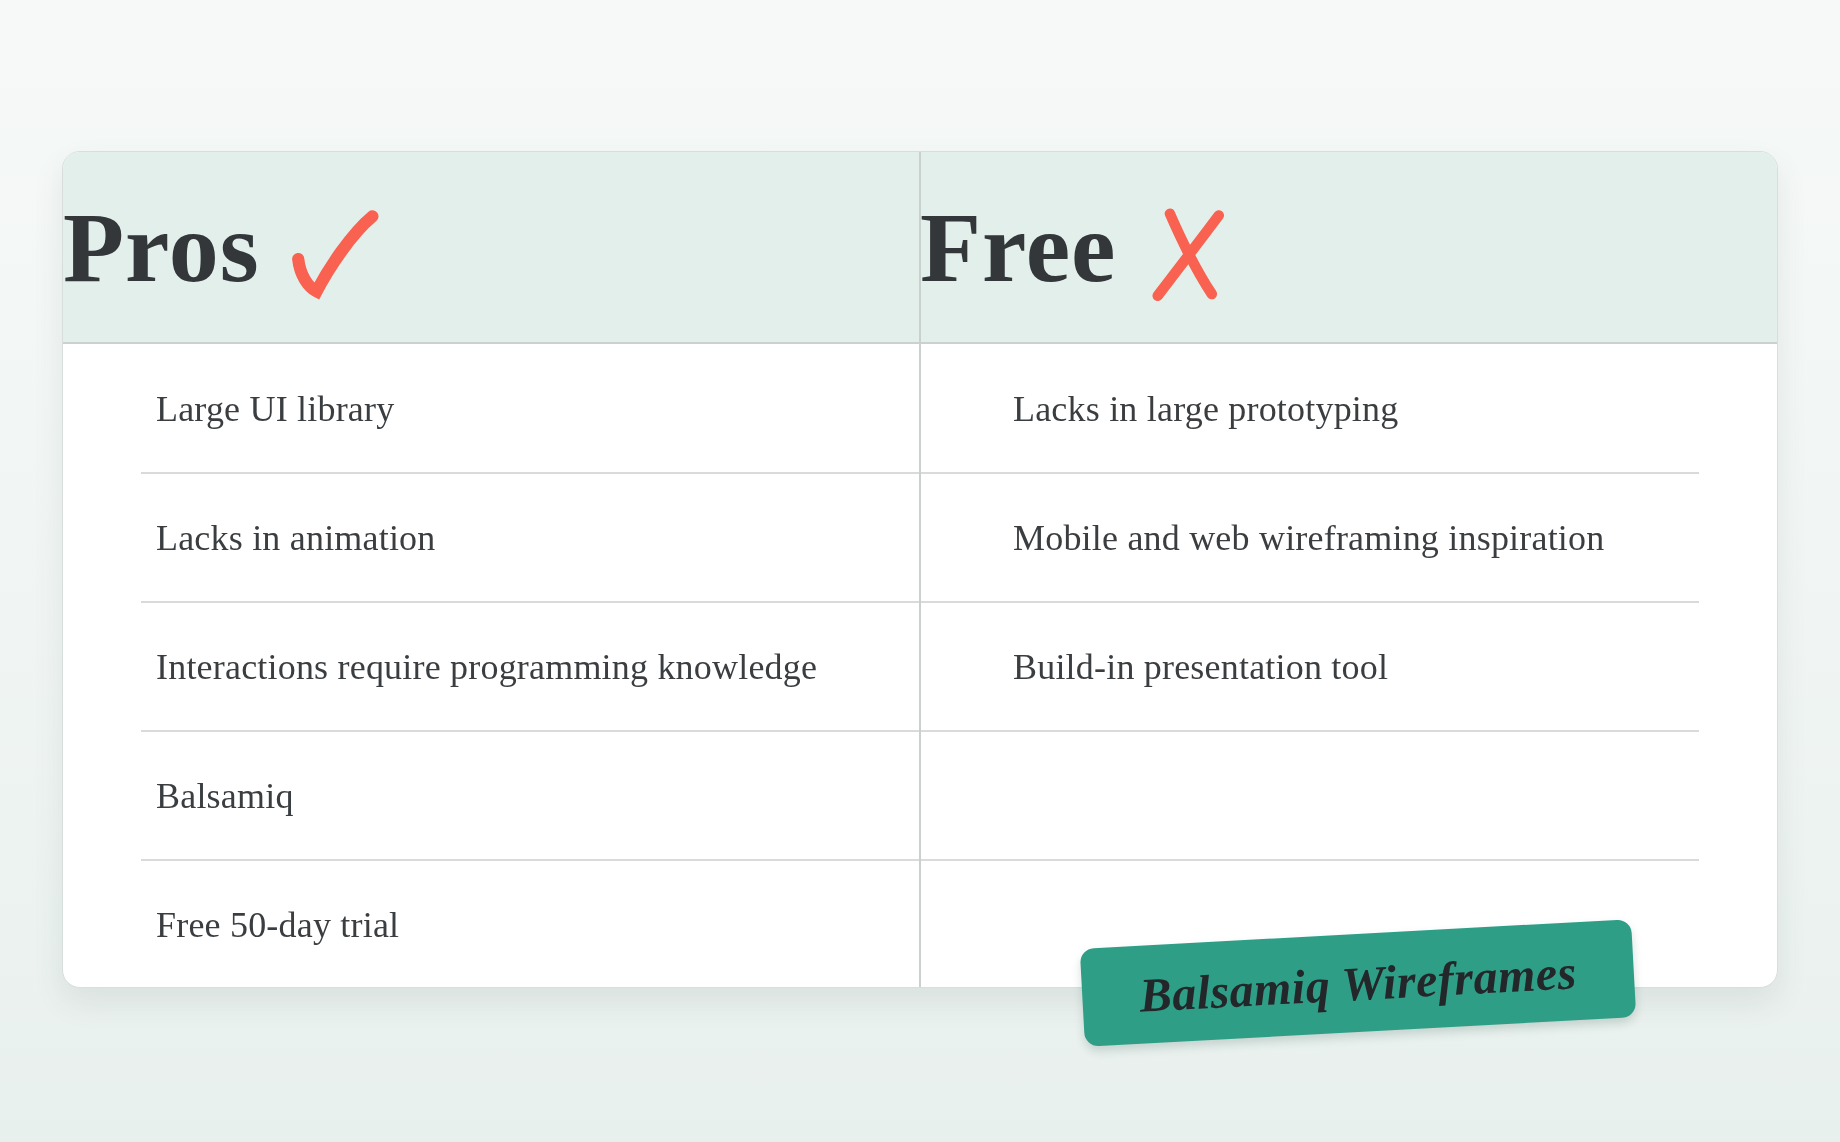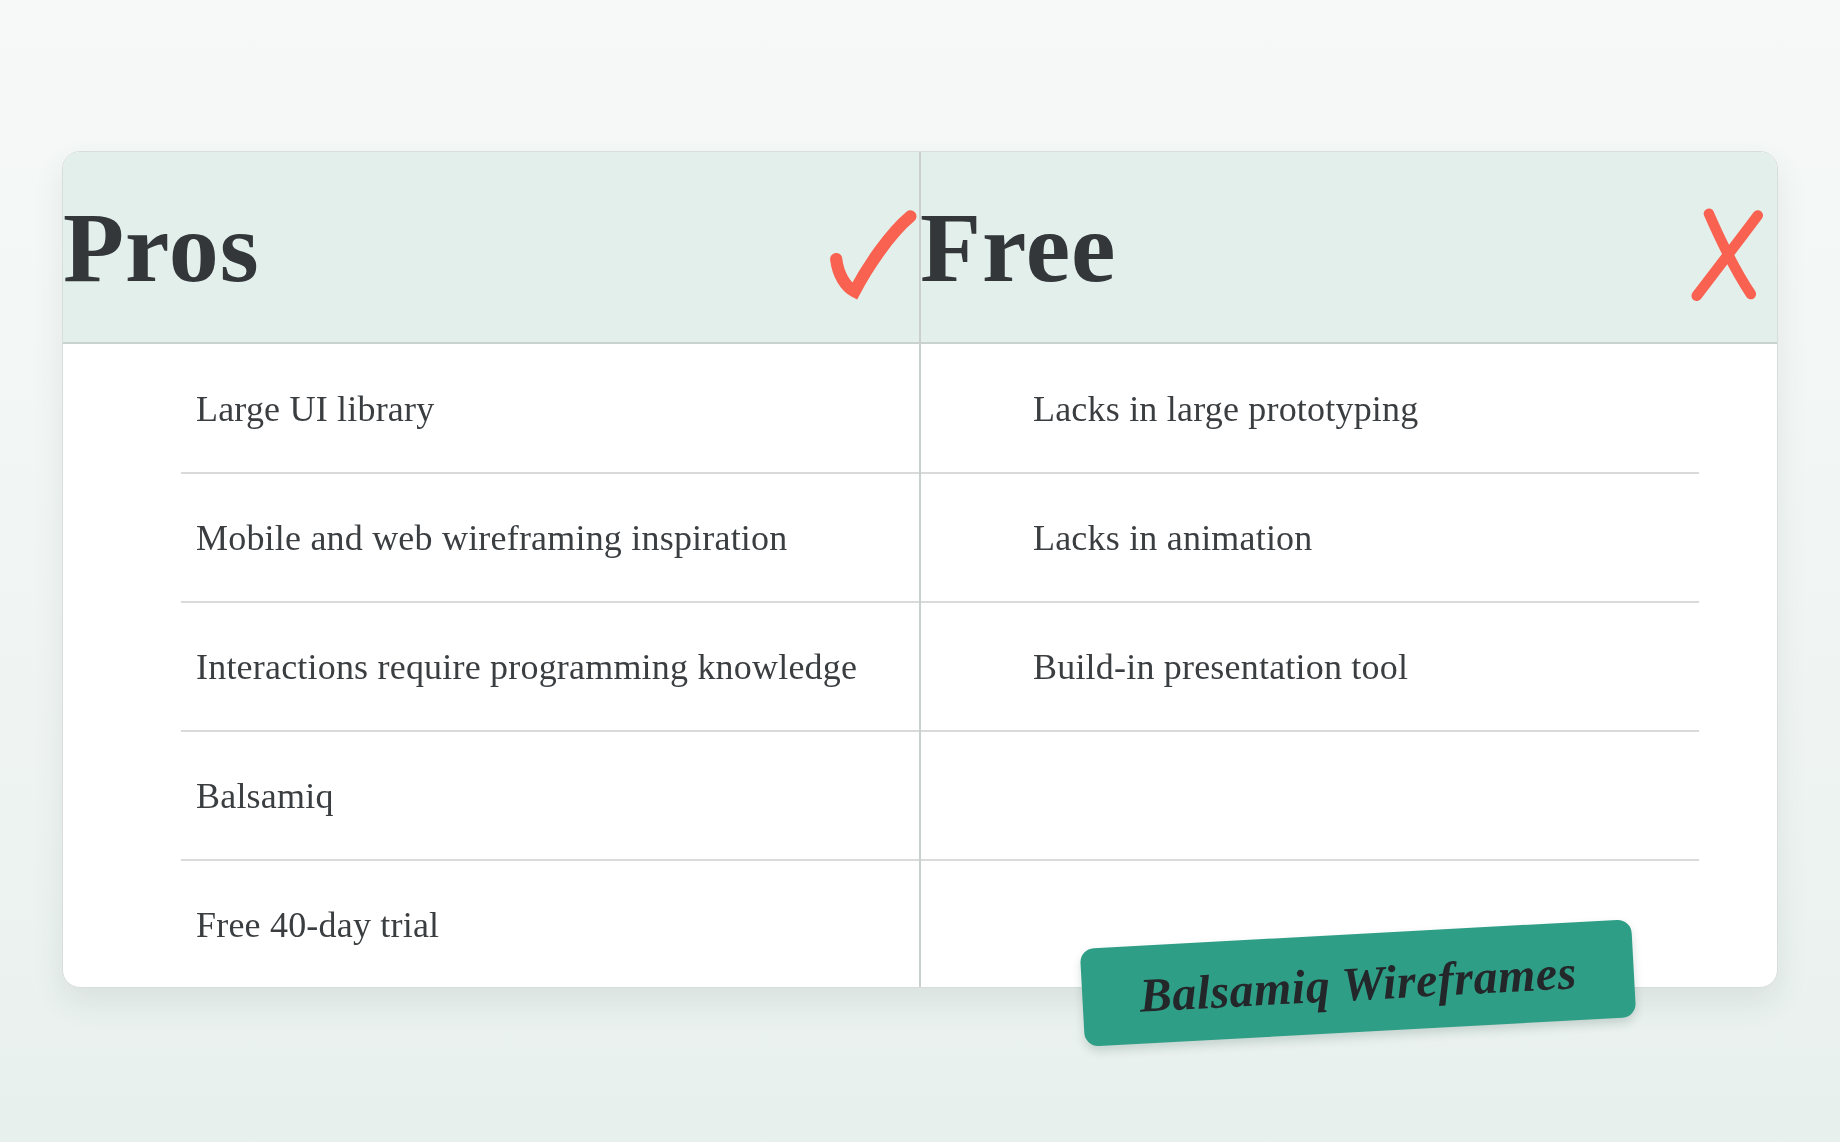--- a/index.html
+++ b/index.html
@@ -57,41 +57,40 @@
     background: var(--header-bg);
     border-bottom: 2px solid #c9d2cf;
     border-radius: 17px 17px 0 0;
     position: relative;
     z-index: 1;
   }
   .hcell {
     flex: 1 1 0;
     display: flex;
     align-items: center;
-    justify-content: space-between;
+    justify-content: flex-start;
     gap: 26px;
     font-size: 100px;
     font-weight: 700;
     letter-spacing: 1px;
     color: var(--heading-color);
   }
   .hicon {
     width: 96px;
     height: 100px;
     flex: 0 0 auto;
     transform: translateY(6px);
     color: var(--accent);
   }
 
   .rows {
     position: relative;
     display: flex;
     flex-direction: column;
     height: 645px;
-    padding-left: 40px;
   }
   .row {
     position: relative;
     flex: 1 1 0;
     display: flex;
   }
   .row + .row::before {
     content: "";
     position: absolute;
     top: -1px;
@@ -156,32 +155,32 @@
       </svg>
     </div>
   </div>
 
   <div class="rows">
     <div class="row">
       <div class="cell">Large UI library</div>
       <div class="cell">Lacks in large prototyping</div>
     </div>
     <div class="row">
+      <div class="cell">Lacks in animation</div>
       <div class="cell">Mobile and web wireframing inspiration</div>
-      <div class="cell">Lacks in animation</div>
     </div>
     <div class="row">
       <div class="cell">Interactions require programming knowledge</div>
       <div class="cell">Build-in presentation tool</div>
     </div>
     <div class="row">
       <div class="cell">Balsamiq</div>
     </div>
     <div class="row">
-      <div class="cell">Free 40-day trial</div>
+      <div class="cell">Free 50-day trial</div>
       <div class="cell"></div>
     </div>
   </div>
 </div>
 
 <div class="badge">
   <span>Balsamiq Wireframes</span>
 </div>
 
 </body></html>

